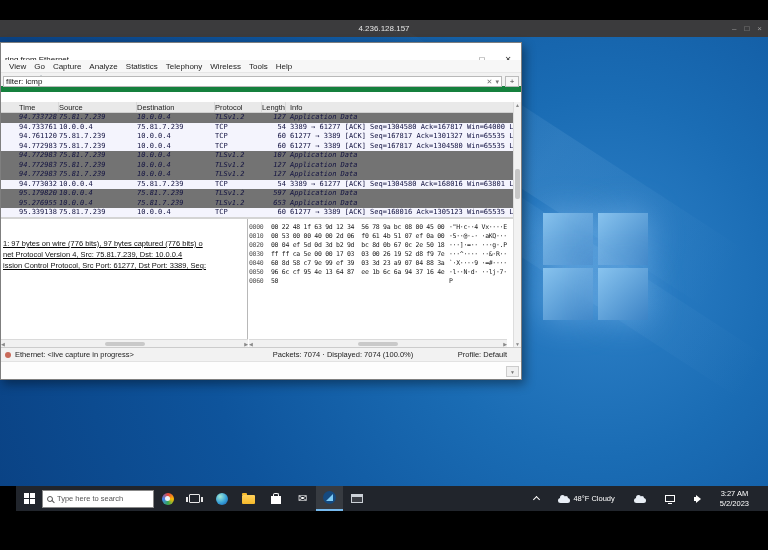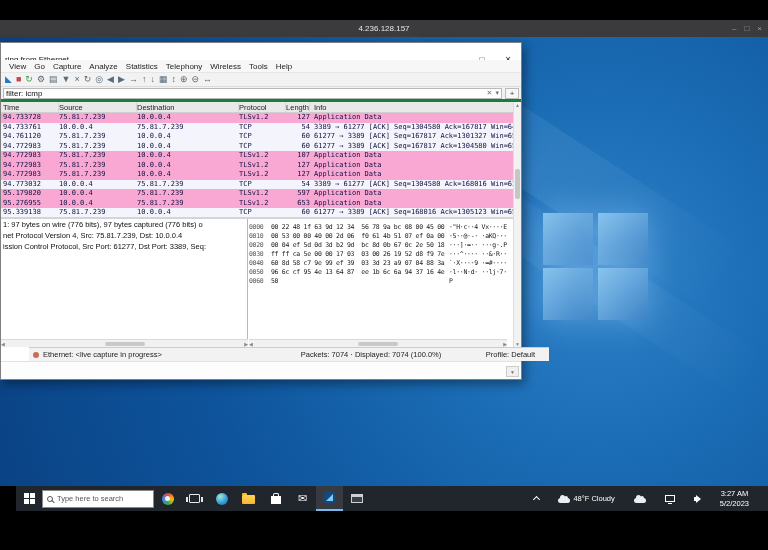--- a/index.html
+++ b/index.html
@@ -33,64 +33,64 @@
   .title-text{margin-left:4px;font-size:8px;color:#111;}
   .win-btns{margin-left:auto;display:flex;height:100%;}
   .win-btn{width:26px;display:flex;align-items:center;justify-content:center;font-size:8px;color:#333;}
   .menubar{position:absolute;left:0;top:17px;width:100%;height:12px;background:#f7f7f7;
            display:flex;align-items:center;padding-left:4px;font-size:8px;color:#222;}
   .menu-item{padding:0 4px;}
   .toolbar{position:absolute;left:0;top:29px;width:100%;height:15px;background:#f2f2f2;
            border-top:1px solid #e6e6e6;border-bottom:1px solid #dcdcdc;
            display:flex;align-items:center;padding-left:4px;gap:4px;font-size:9px;line-height:9px;}
   .tb-icon{display:inline-block;}
-  .filterbar{position:absolute;left:0;top:44px;width:100%;height:15px;background:#f2f2f2;
-             border-bottom:3px solid #15803d;display:flex;align-items:center;padding:1px 2px;text-align:right;}
+  .filterbar{position:absolute;left:0;top:34px;width:100%;height:15px;background:#f2f2f2;
+             border-bottom:6px solid #15803d;display:flex;align-items:center;padding:1px 2px;text-align:right;}
   .filter-field{flex:1;height:11px;background:#fff;border:1px solid #b9b9b9;display:flex;
                 align-items:center;font-size:8px;color:#111;padding-left:2px;}
   .filter-btns{margin-left:auto;display:flex;gap:3px;align-items:center;color:#777;font-size:7px;padding-right:2px;}
   .filter-add{width:14px;height:11px;margin-left:3px;border:1px solid #bbb;background:#f7f7f7;
               display:flex;align-items:center;justify-content:center;font-size:8px;color:#444;}
 
   .pkt-header{position:absolute;left:0;top:59px;width:514px;height:11px;background:#e9e9e9;
               border-bottom:1px solid #cfcfcf;display:flex;font-size:7.5px;color:#222;line-height:11px;}
   .pkt-header span{border-right:1px solid #d9d9d9;}
   .pkt-list{position:absolute;left:0;top:70px;width:514px;height:104px;overflow:hidden;background:#fff;}
   .pkt-row{display:flex;height:9.5px;line-height:9.6px;font-family:"DejaVu Sans Mono",monospace;
            font-size:7px;color:#10103f;white-space:nowrap;}
-  .pkt-row.tls{background:#f9a8d4;}
+  .pkt-row.tls{background:#737373;font-style:italic;}
   .pkt-row.tcp{background:#f4f4fd;}
-  .c-time{width:58px;padding-left:2px;}
+  .c-time{width:58px;padding-left:18px;}
   .c-src{width:78px;}
-  .c-dst{width:102px;}
+  .c-dst{width:78px;}
   .c-proto{width:47px;}
   .c-len{width:24px;text-align:right;}
   .c-info{flex:1;padding-left:4px;overflow:hidden;}
 
   .splitter{position:absolute;left:0;top:174px;width:100%;height:2px;background:#d4d4d4;}
 
   .details-pane{position:absolute;left:0;top:176px;width:247px;height:120px;background:#fff;
-                border-right:1px solid #b8b8b8;overflow:hidden;padding-top:0;}
+                border-right:1px solid #b8b8b8;overflow:hidden;padding-top:19px;text-decoration:underline;}
   .det-line{font-size:7.5px;line-height:11px;color:#101010;white-space:nowrap;padding-left:2px;}
   .hscroll{position:absolute;height:8px;top:296px;background:#f1f1f1;border-top:1px solid #dadada;
            display:flex;align-items:center;justify-content:space-between;font-size:5px;color:#888;}
   .hscroll .thumb{height:4px;background:#c9c9c9;border-radius:2px;flex:0 0 40px;}
   .hs-det{left:0;width:247px;}
   .hs-hex{left:248px;width:258px;}
 
   .hex-pane{position:absolute;left:248px;top:176px;width:258px;height:120px;background:#fff;
             overflow:hidden;padding-top:4px;font-family:"DejaVu Sans Mono",monospace;
             font-size:6.5px;letter-spacing:-0.3px;line-height:9px;color:#1a1a1a;}
   .hex-line{display:flex;white-space:pre;}
   .hx-off{width:22px;color:#555;}
   .hx-bytes{width:178px;}
   .hx-ascii{flex:1;overflow:hidden;}
 
   .statusbar{position:absolute;left:0;top:304px;width:100%;height:14px;background:#f2f2f2;
-             border-top:1px solid #cccccc;display:flex;align-items:center;font-size:7.5px;color:#222;margin-left:28px;}
+             border-top:1px solid #cccccc;display:flex;align-items:center;font-size:7.5px;color:#222;}
   .expert-dot{width:6px;height:6px;border-radius:50%;background:#c96a5a;margin:0 4px 0 4px;flex:0 0 auto;}
   .st-left{width:236px;overflow:hidden;white-space:nowrap;}
   .st-mid{flex:1;text-align:center;white-space:nowrap;}
   .st-right{width:86px;text-align:right;padding-right:14px;white-space:nowrap;}
 
   .bottom-strip{position:absolute;left:0;top:318px;width:100%;height:18px;background:#fdfdfd;
                 border-top:1px solid #e2e2e2;}
   .corner-scroll{position:absolute;right:2px;top:4px;width:13px;height:11px;background:#f0f0f0;
                  border:1px solid #ccc;display:flex;align-items:center;justify-content:center;
                  font-size:5px;color:#777;}

